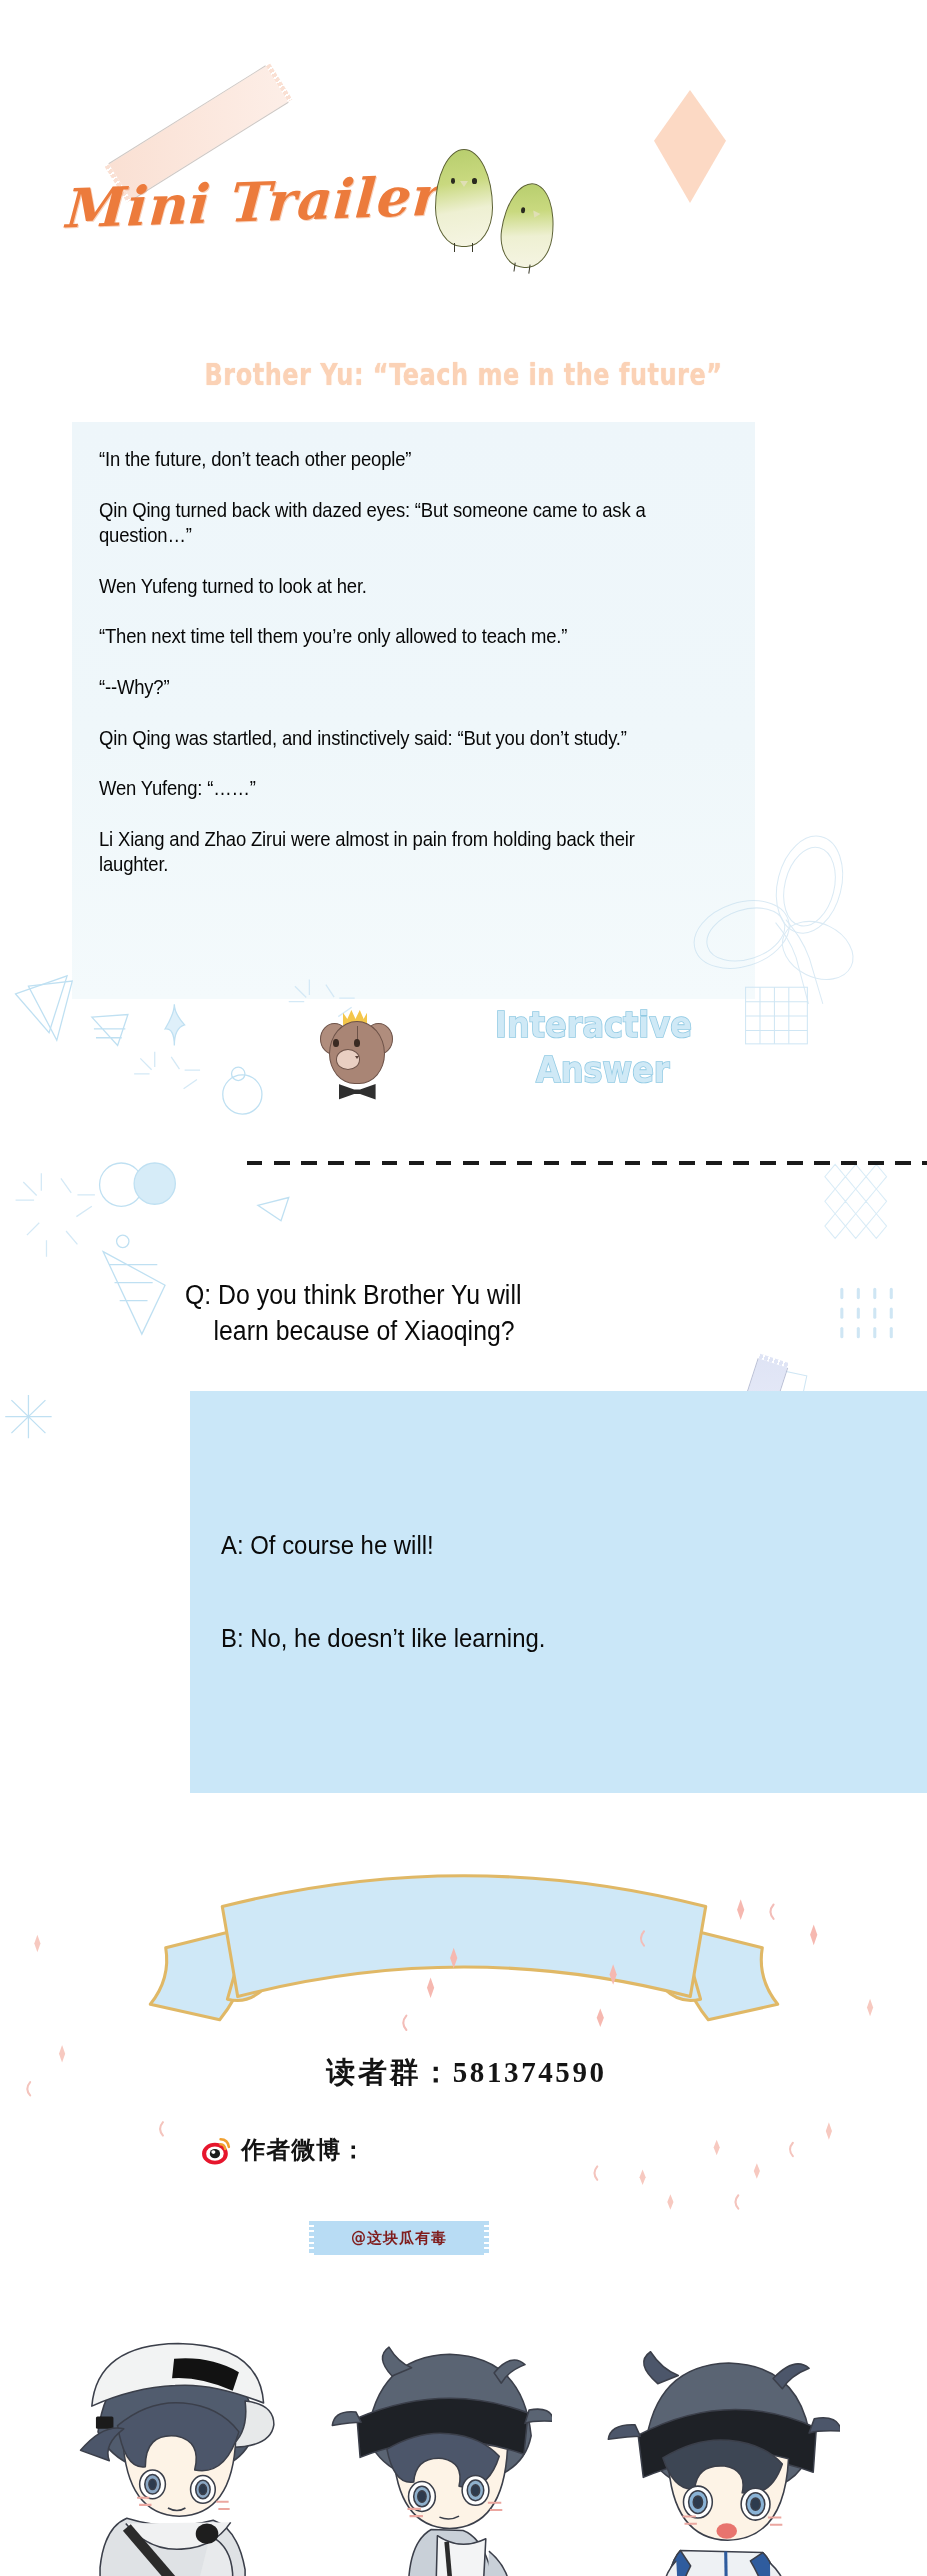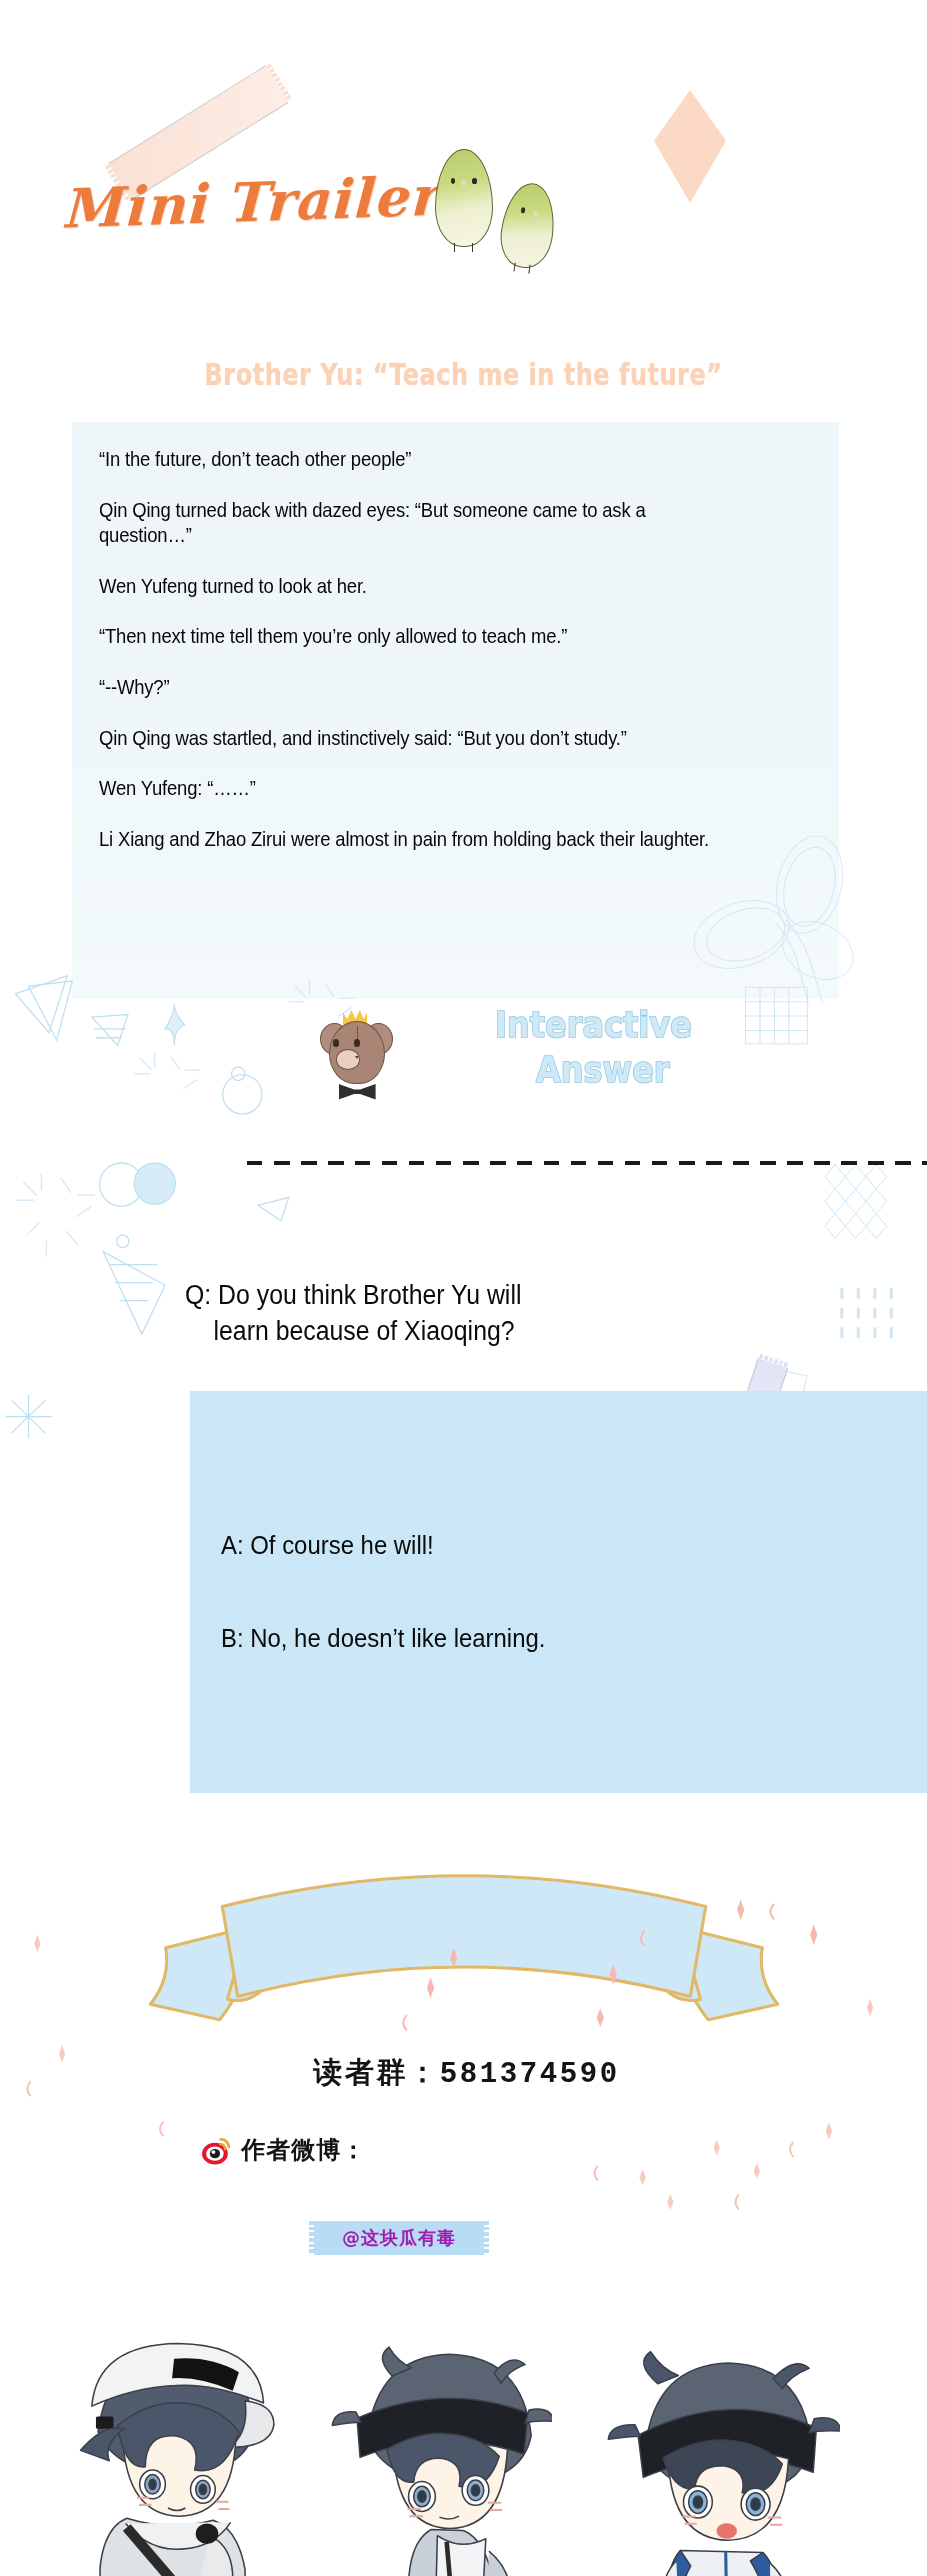--- a/index.html
+++ b/index.html
@@ -77,21 +77,21 @@
     font-family:"DejaVu Sans", sans-serif;
     font-weight:bold; font-size:24px; letter-spacing:0.5px;
     color:#fbd2b6;
     text-shadow:0 0 1px #fbd2b6;
     transform:scaleY(1.25);
   }
 
   
   .dialogue{
     position:absolute; left:72px; top:422px;
-    width:767px; height:577px;
+    width:683px; height:577px;
     background:linear-gradient(180deg,#eef6fa 0%,#eff7fa 55%,#f4fafc 100%);
     padding:24px 27px 0 27px;
   }
   .dialogue p{
     font-family:"Liberation Sans", sans-serif;
     font-size:21px; line-height:1.22;
     color:#070707; margin-bottom:25px;
     transform:scaleX(.88); transform-origin:left center;
     letter-spacing:-0.2px;
   }
@@ -192,21 +192,21 @@
   }
   .tape-answer:before{ top:-4.6px;} .tape-answer:after{ bottom:-4.6px;}
 
   
   .ribbon{ position:absolute; left:93px; top:1850px; width:742px; height:216px; }
 
   
   .reader-group{
     position:absolute; left:0; right:0; top:2053px;
     text-align:center;
-    font-family:Liberation Mono, monospace;
+    font-family:Liberation Serif, serif;
     font-weight:bold; font-size:29px; letter-spacing:2.6px;
     color:#141414;
     margin-left:6px;
   }
 
   
   .weibo-line{
     position:absolute; left:201px; top:2133px;
     display:flex; align-items:center; gap:7.2px;
   }
@@ -223,21 +223,21 @@
     background:#b8dcf4;
     display:flex; align-items:center; justify-content:center;
   }
   .handle-tape:before,.handle-tape:after{
     content:''; position:absolute; top:0;bottom:0;width:4.6px;
     background:repeating-linear-gradient(180deg,#b8dcf4 0 3.6px,transparent 3.6px 5.7px);
   }
   .handle-tape:before{ left:-4.6px;} .handle-tape:after{ right:-4.6px;}
   .handle-tape span{
     font-family:"DejaVu Sans", sans-serif;
-    font-weight:bold; font-size:18px; letter-spacing:1px; color:#a21caf;
+    font-weight:bold; font-size:15px; letter-spacing:1px; color:#7f1d1d;
   }
 
   
   .chars{ position:absolute; left:0; top:2293px; width:927px; height:428px; }
   .chibi{ position:absolute; }
 </style>
 </head>
 <body>
 
 <div class="peach-diamond"></div>

